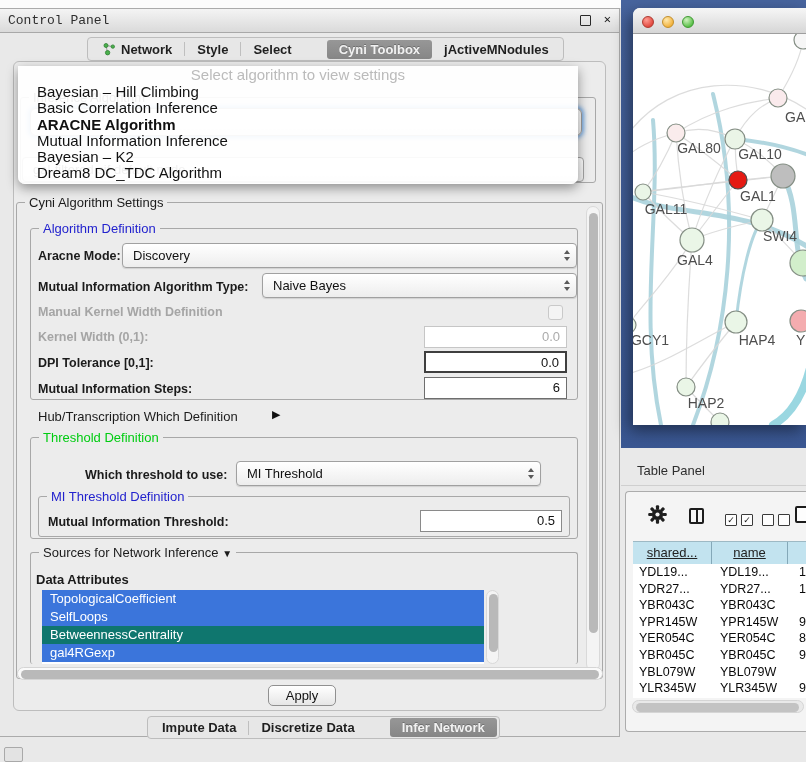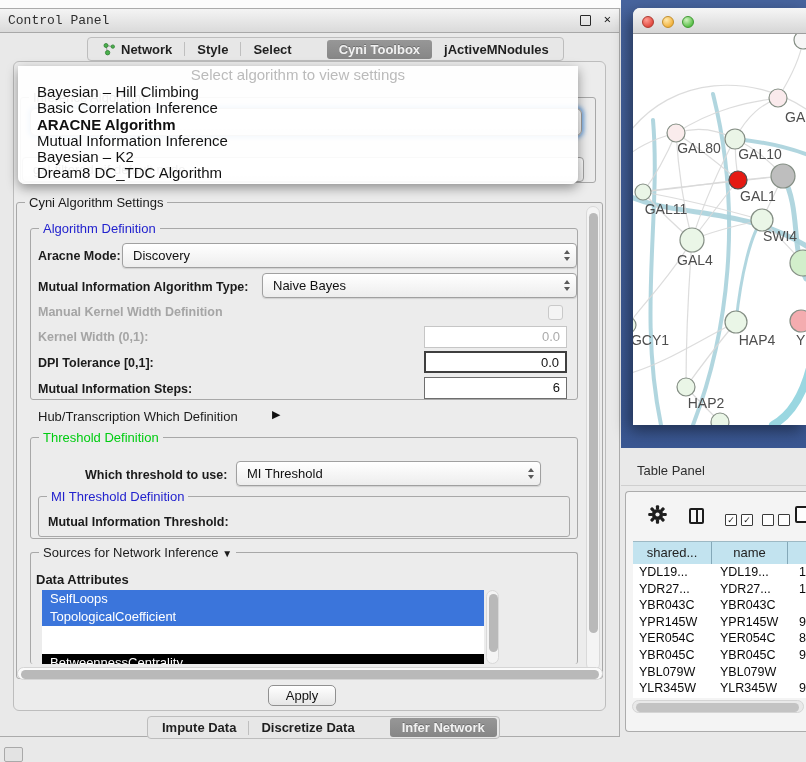--- a/index.html
+++ b/index.html
@@ -81,21 +81,21 @@
     border-right:none;border-radius:4px 0 0 4px;box-sizing:border-box;}
   #tp-toolbar{left:0;top:0;width:100%;height:49px;}
   .tool{position:absolute;top:16px;}
   #icon-columns{width:15px;height:16px;border:2px solid #1C1C1C;border-radius:2px;box-sizing:border-box;}
   #icon-columns::after{content:"";position:absolute;left:4.5px;top:0;width:2px;height:12px;background:#1C1C1C;}
   .cb{display:inline-block;width:10px;height:10px;border:1.5px solid #3A3A3A;border-radius:1px;font-size:9px;line-height:10px;
     text-align:center;color:#1A1A1A;margin-right:4px;vertical-align:middle;background:#FDFDFD;}
   #icon-doc{width:14px;height:17px;border:2px solid #1C1C1C;border-radius:2px;box-sizing:border-box;background:#FDFDFD;}
   #table{left:7px;top:49px;width:174px;}
   #thead{display:flex;height:23px;border-top:1px solid #9DB9C4;border-bottom:1px solid #8FA9B5;}
-  .th{background:#C2E3EF;border-right:1px solid #84A8B8;font-size:13px;color:#222;text-align:center;line-height:22px;box-sizing:border-box;}
+  .th{background:#C2E3EF;border-right:1px solid #84A8B8;font-size:13px;color:#222;text-align:center;line-height:22px;box-sizing:border-box;text-decoration:underline;}
   .tr{display:flex;height:16.6px;}
   .td{font-size:12.5px;color:#0A0A0A;line-height:16.6px;white-space:nowrap;overflow:hidden;box-sizing:border-box;}
   .c1{width:79px;padding-left:6px;}
   .c2{width:76px;padding-left:8px;}
   .c3{width:19px;padding-left:11px;}
   #trows{position:absolute;left:7px;top:72px;width:174px;height:134px;overflow:hidden;background:#FFF;}
   
   #corner-icon{left:4px;top:747px;width:19px;height:15px;background:#E3E3E3;border:1px solid #A9A9A9;border-radius:2px;box-sizing:border-box;}
   svg text{font-family:"Liberation Sans","DejaVu Sans",sans-serif;}
 </style>
@@ -190,32 +190,33 @@
     <span>MI Threshold</span>
     <span class="combo-arrows">
         <span class="arr-up"></span>
         <span class="arr-down"></span>
       </span>
   </div>
   <div class="abs group" style="left:38px;top:487px;width:532px;height:41px;">
     <span class="group-label blue-title">MI Threshold Definition</span>
   </div>
   <span class="flabel" style="left:48px;top:506px;">Mutual Information Threshold:</span>
+  <div class="field plain" style="left:420px;top:501px;width:142px;border-width:1px;border-color:#8A8A8A;">0.5</div>
 
   <div class="abs group" style="left:30px;top:543px;width:548px;height:112px;border-bottom:none;">
     <span class="group-label" style="font-size:13px;">
       <span>Sources for Network Inference</span>
       <span style="font-size:10px;"> ▼</span>
     </span>
   </div>
   <span class="flabel" style="left:36px;top:563px;font-size:13px;">Data Attributes</span>
   <div id="attr-list" class="abs">
+      <div class="attr-item" style="background: rgb(59, 117, 219);">TopologicalCoefficient</div>
       <div class="attr-item" style="background: rgb(59, 117, 219);">SelfLoops</div>
-      <div class="attr-item" style="background: rgb(59, 117, 219);">TopologicalCoefficient</div>
-      <div class="attr-item" style="background: #000000; margin-top: 28px;">BetweennessCentrality</div>
+      <div class="attr-item" style="background: #0f766e;">BetweennessCentrality</div>
       <div class="attr-item" style="background: rgb(59, 117, 219);">gal4RGexp</div>
     </div>
   <div class="sb-track-v" style="left:486px;top:581px;width:13px;height:74px;">
     <div class="sb-thumb" style="left:1.5px;top:3px;width:9px;height:58px;"></div>
   </div>
 
   <div class="sb-track-v" style="left:586px;top:197px;width:14px;height:465px;">
     <div class="sb-thumb" style="left:2px;top:6px;width:9px;height:420px;"></div>
   </div>
   <div class="sb-track-h" style="left:17px;top:658px;width:586px;height:13px;">

